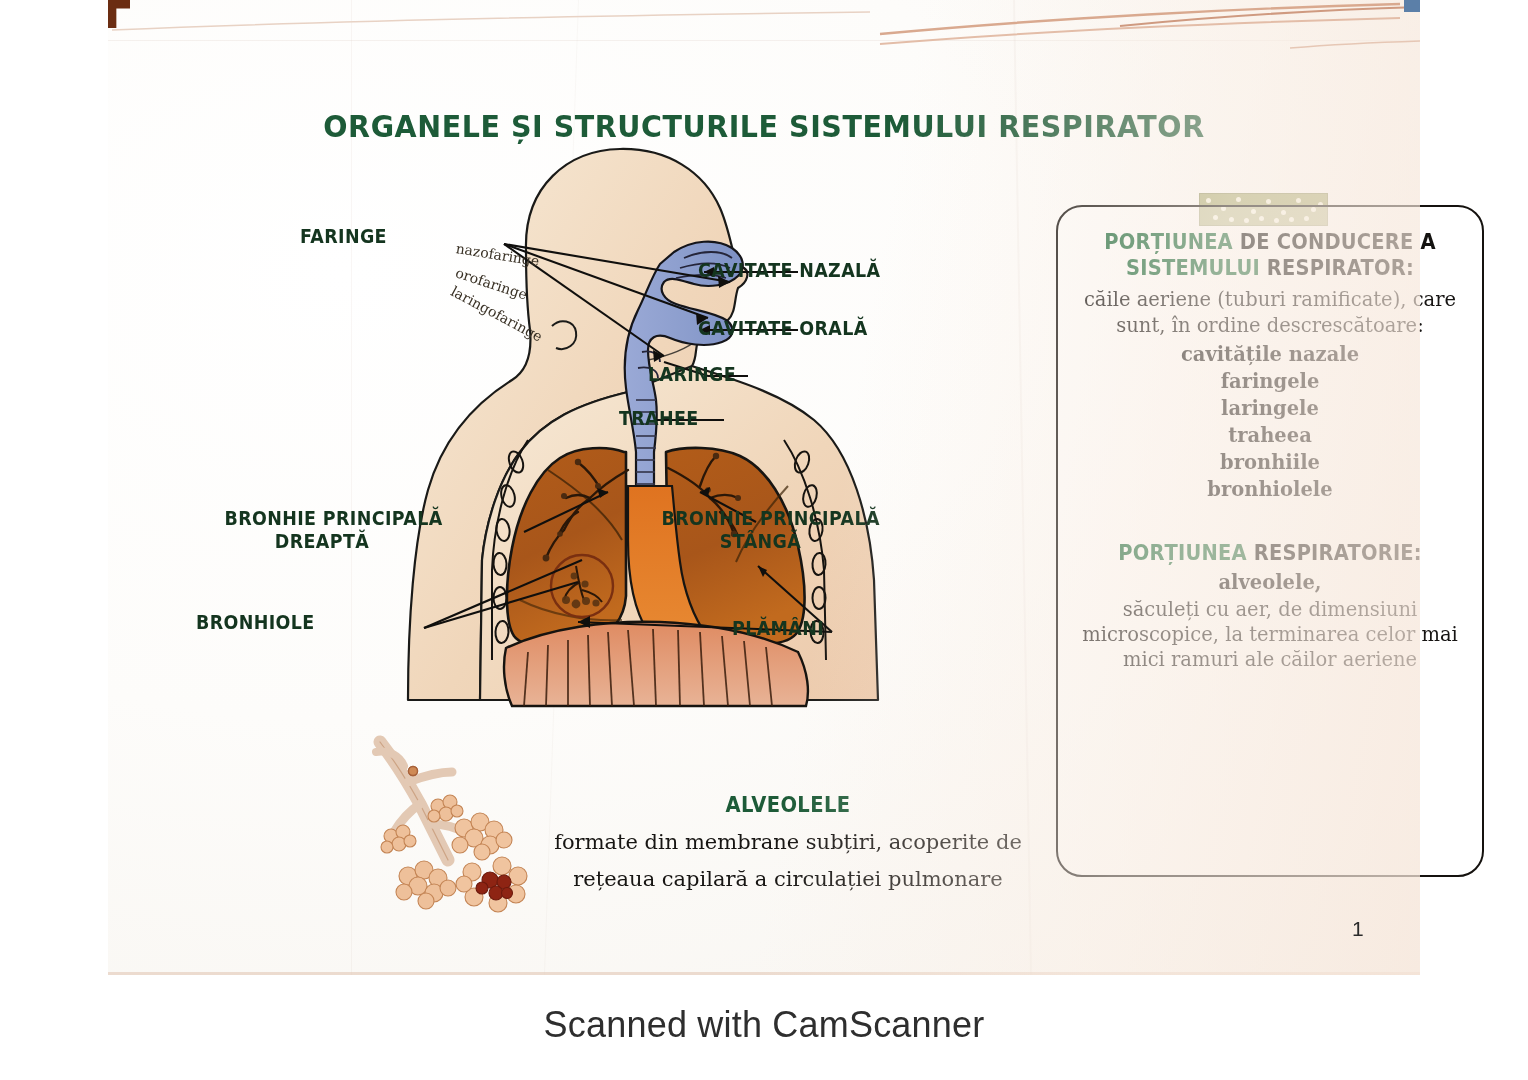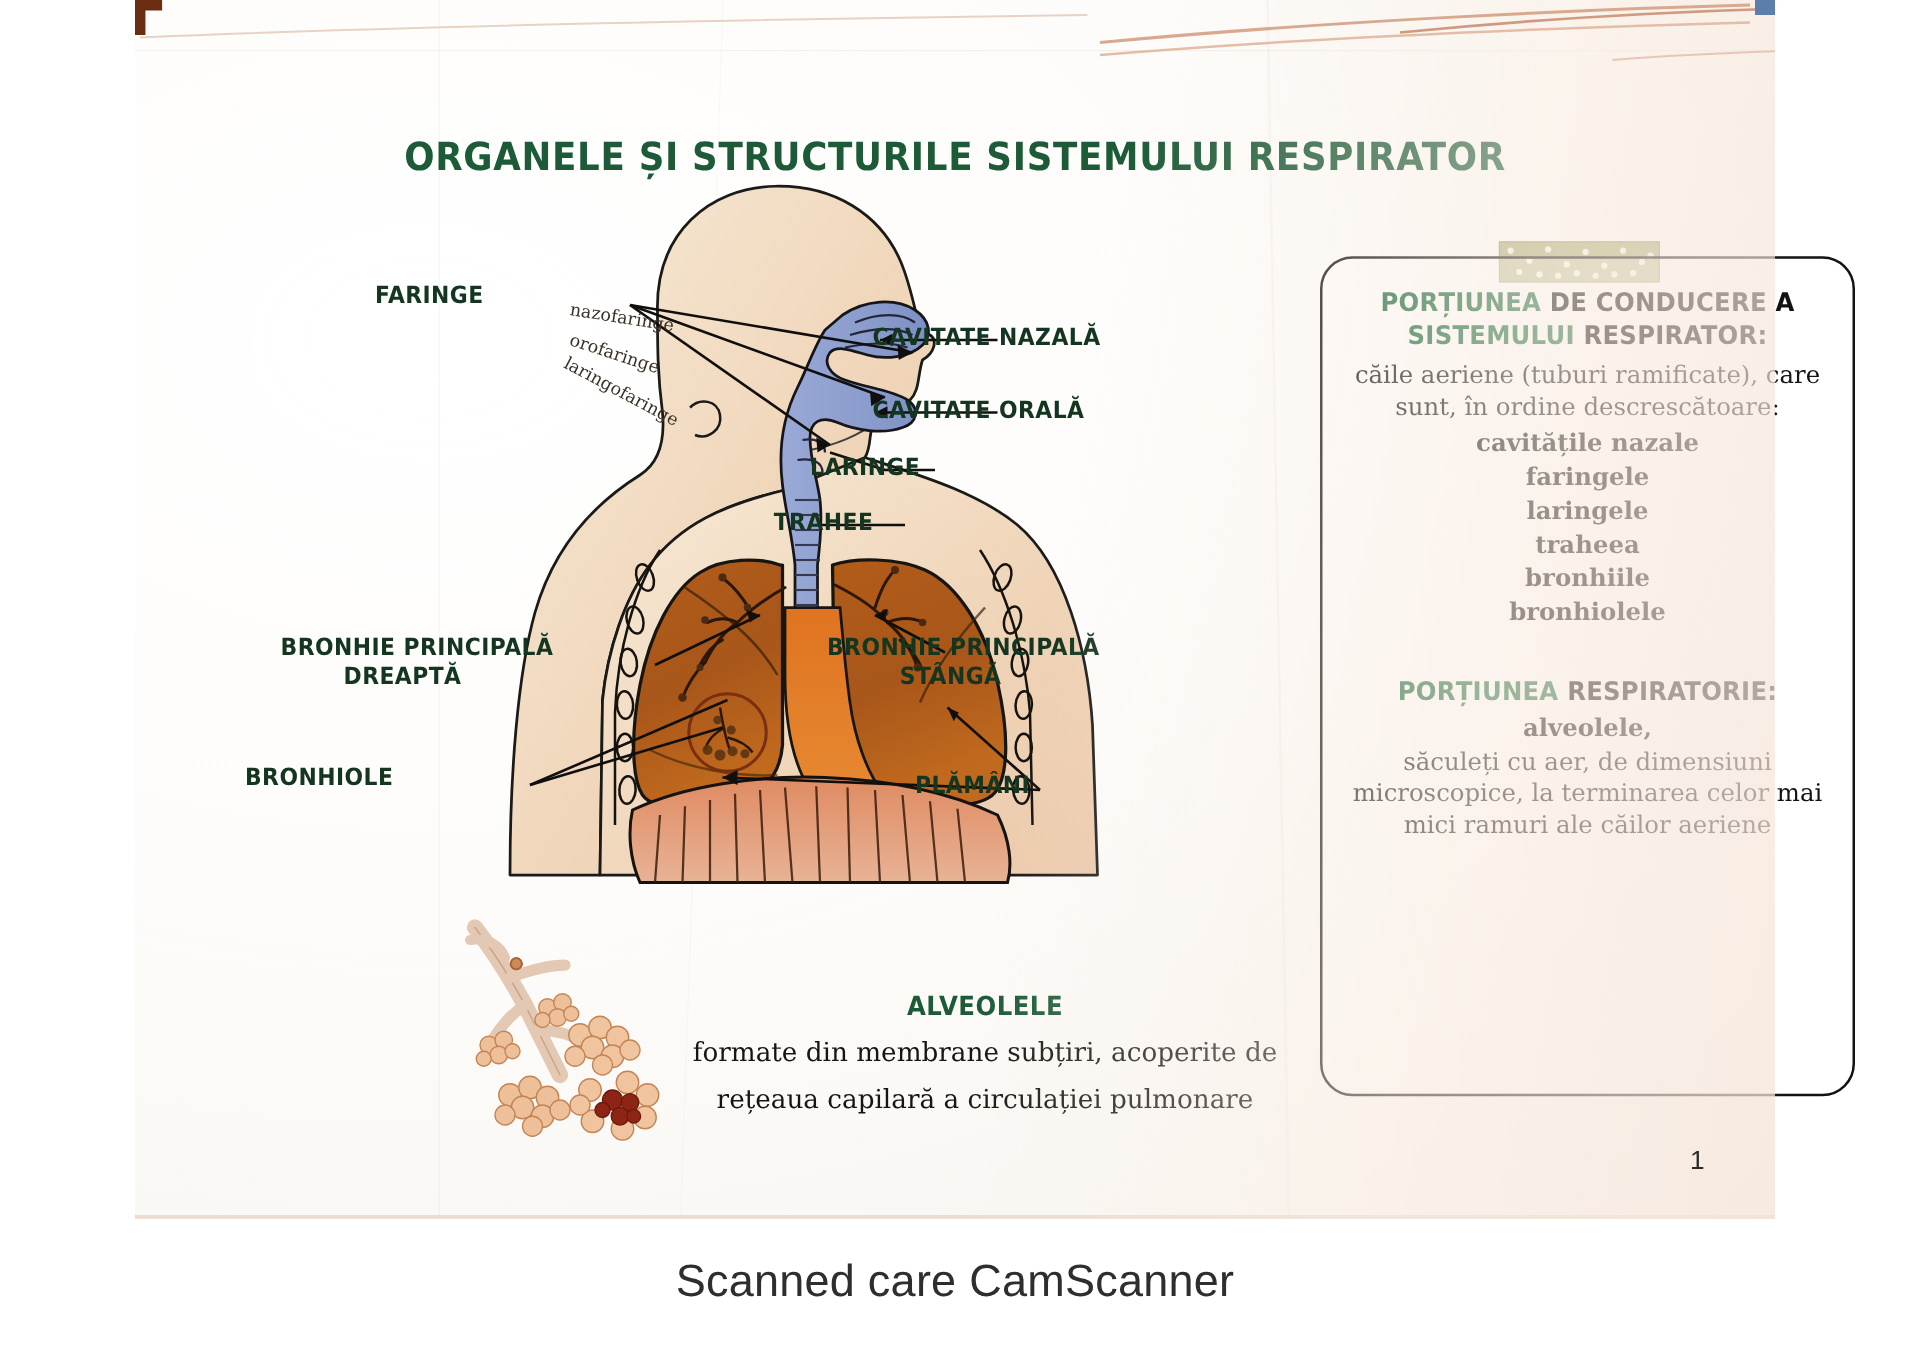--- a/index.html
+++ b/index.html
@@ -538,13 +538,13 @@
 <svg class="stack-edge" width="1528" height="90" style="left:0;top:0;">
   <path d="M880,34 C1050,18 1250,8 1400,4" stroke="#d9a98f" stroke-width="2.4" fill="none"></path>
   <path d="M880,44 C1050,30 1250,22 1400,18" stroke="#e3bda8" stroke-width="2" fill="none"></path>
   <path d="M1120,26 C1220,16 1320,10 1420,7" stroke="#cf9a80" stroke-width="2.2" fill="none"></path>
   <path d="M1290,48 C1340,44 1390,42 1420,41" stroke="#e6c7b5" stroke-width="1.6" fill="none"></path>
   <rect x="1404" y="0" width="16" height="12" fill="#5b7fa8"></rect>
   <path d="M112,30 C300,22 560,16 870,12" stroke="#e8d2c4" stroke-width="1.6" fill="none"></path>
 </svg>
 
 <div id="pageno">1</div>
-<div id="watermark">Scanned care CamScanner</div>
+<div id="watermark">Scanned with CamScanner</div>
 
 </body></html>

